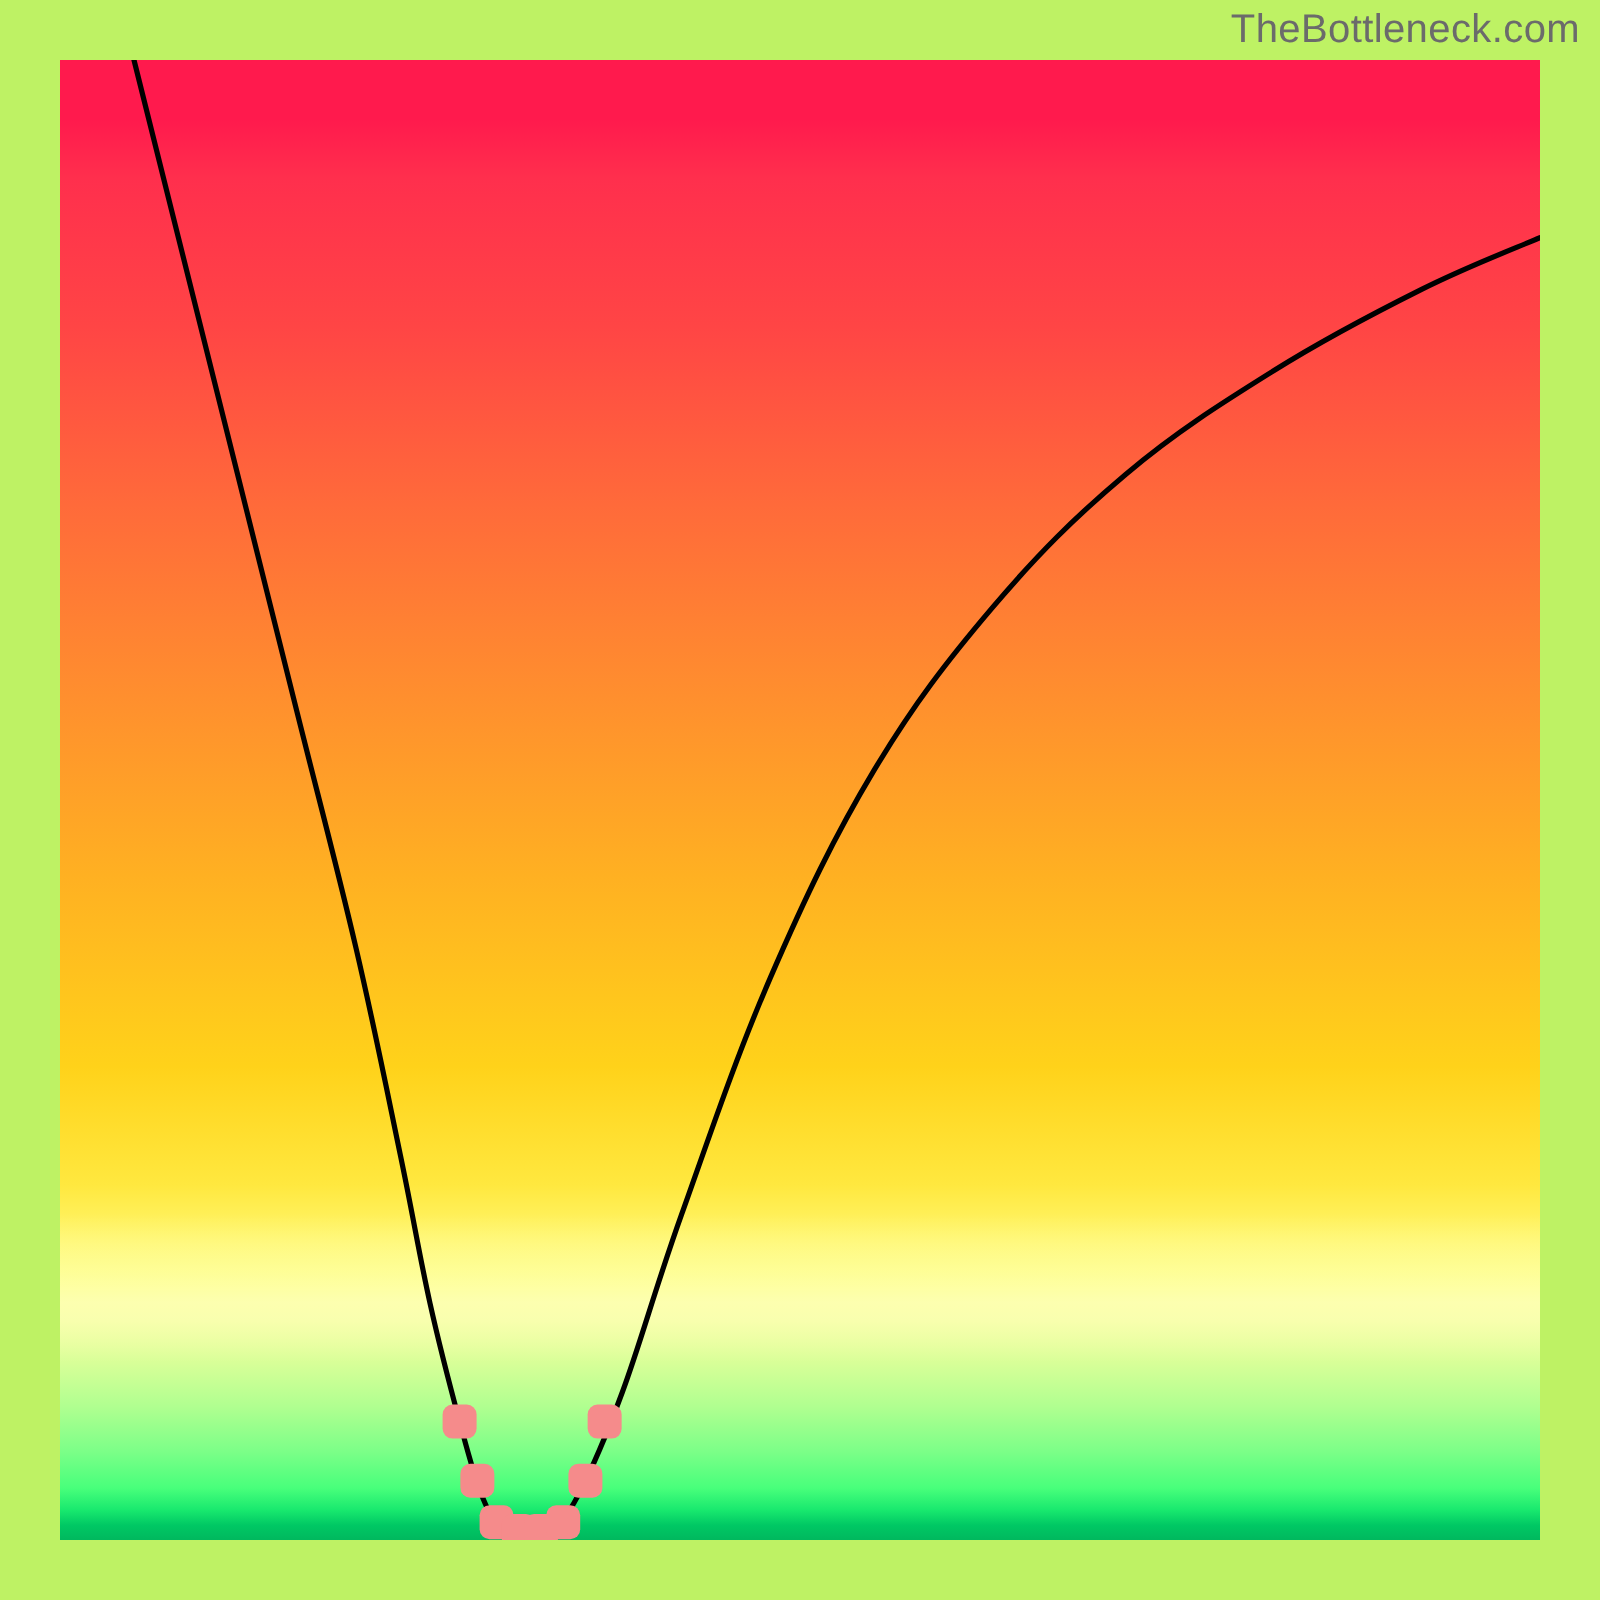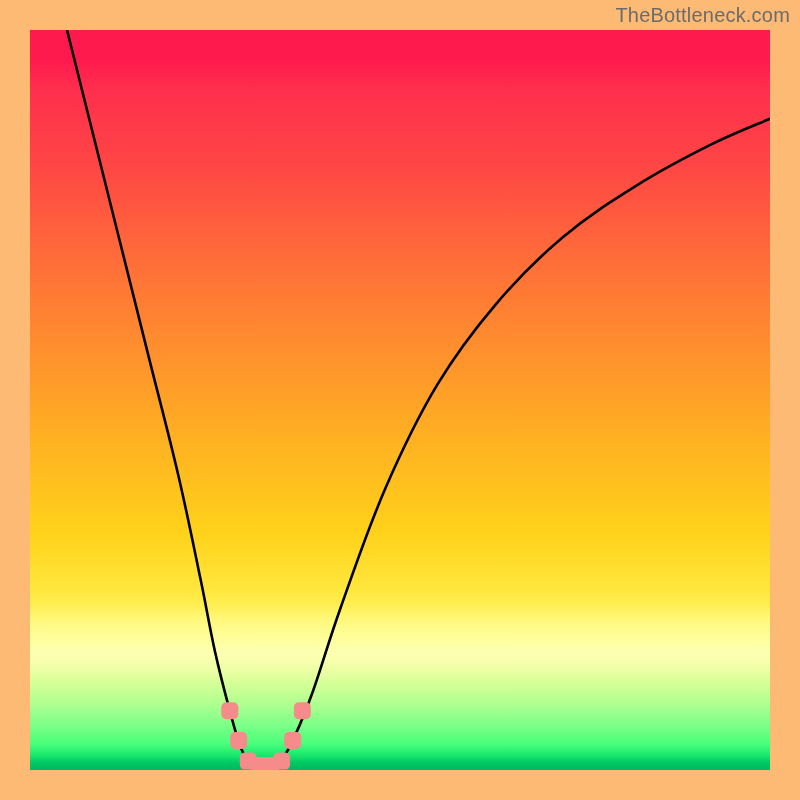--- a/index.html
+++ b/index.html
@@ -10,21 +10,21 @@
     background: #000;
     overflow: hidden;
     font-family: Arial, Helvetica, sans-serif;
   }
   .frame {
     position: absolute;
     top: 0;
     left: 0;
     width: 800px;
     height: 800px;
-    background: #fdba74;
+    background: #bef264;
   }
   .plot {
     position: absolute;
     top: 30px;
     left: 30px;
     width: 740px;
     height: 740px;
     overflow: hidden;
   }
   .gradient {

